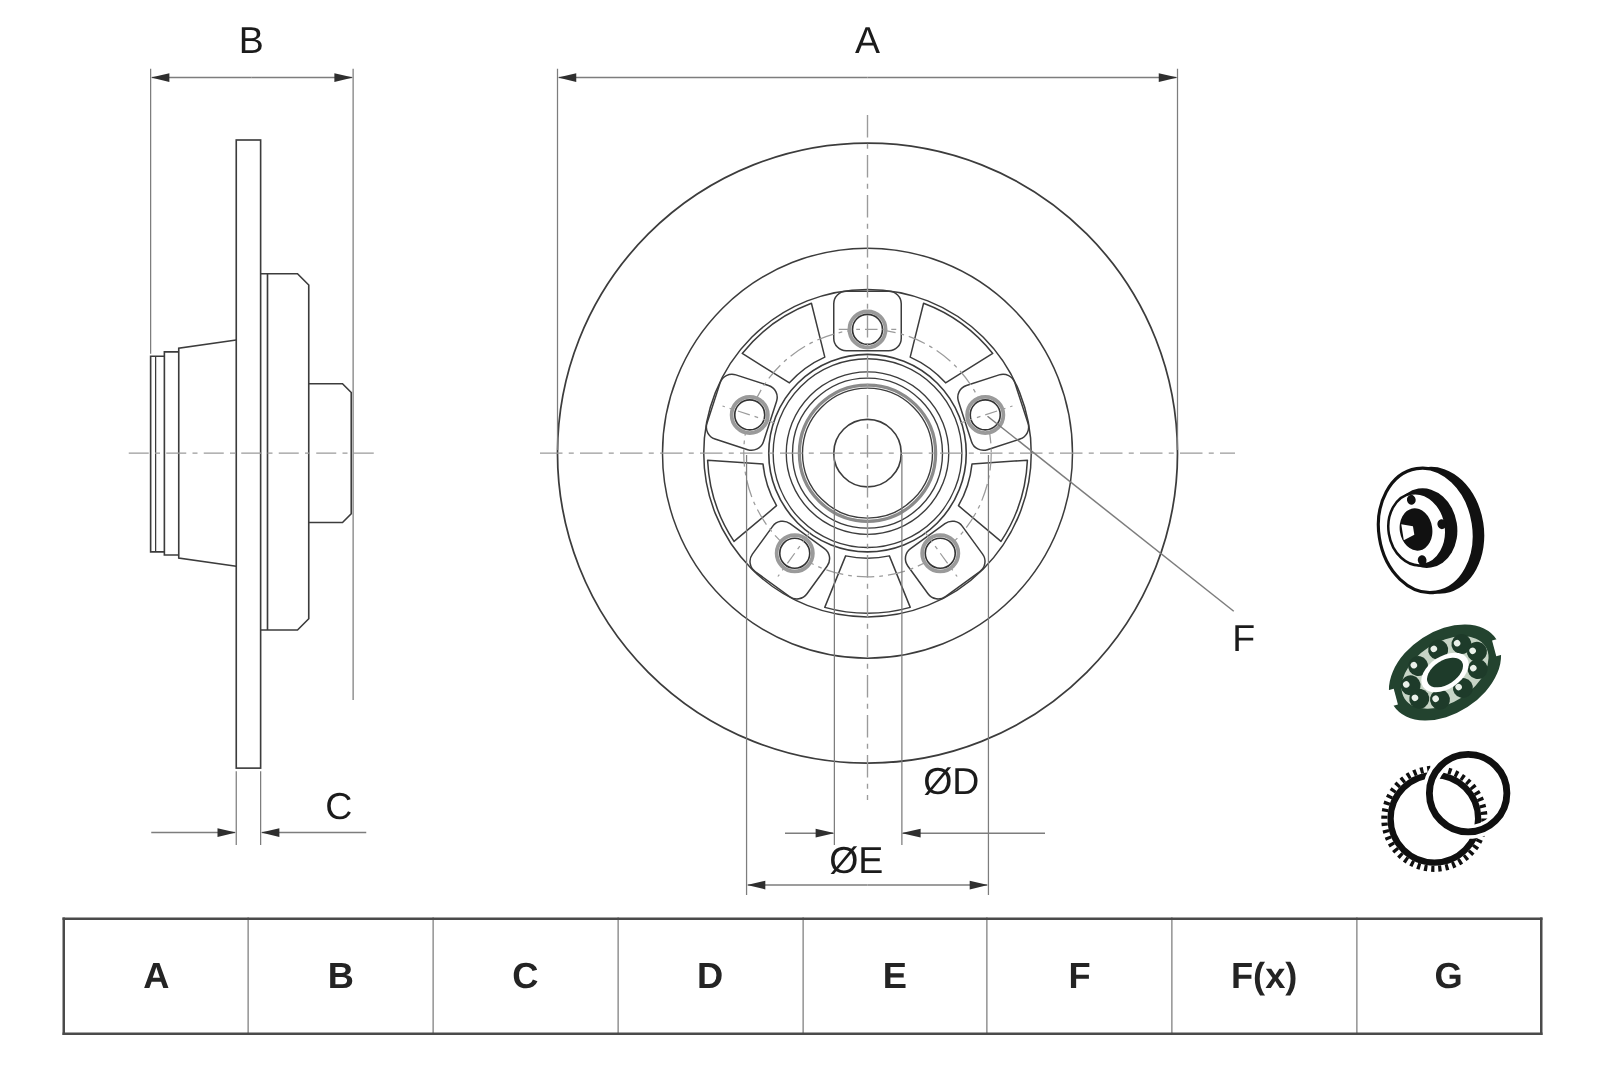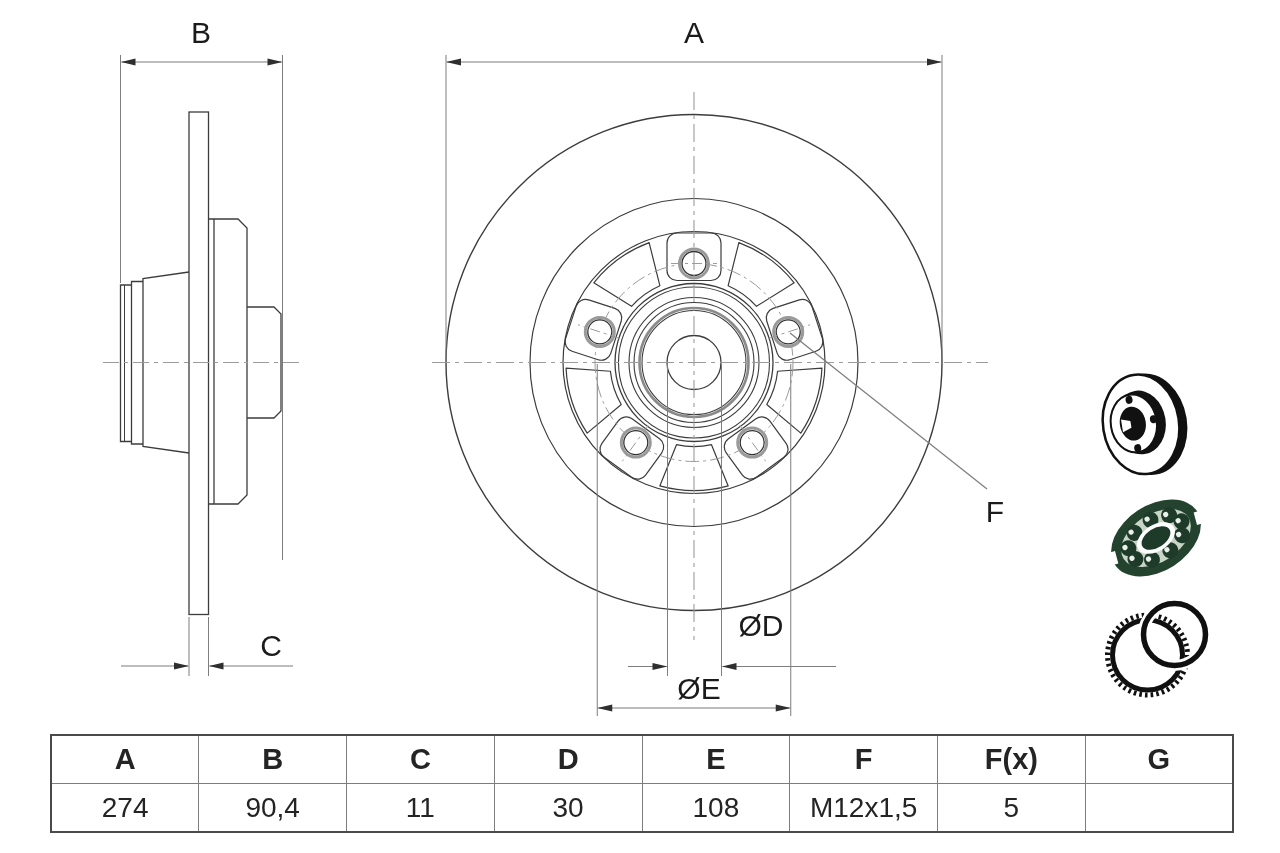--- a/index.html
+++ b/index.html
@@ -184,41 +184,31 @@
     <circle cx="1147.5" cy="655" r="40" stroke="#101010" stroke-width="5" stroke-dasharray="2.6 3.1"></circle>
     <circle cx="1174.5" cy="634.5" r="31" stroke="#ffffff" stroke-width="11"></circle>
     <circle cx="1174.5" cy="634.5" r="31" stroke="#101010" stroke-width="5.5"></circle>
   </g>
 </svg>
 
 <span class="dim-label" style="left:694px;top:33px">A</span>
 <span class="dim-label" style="left:201px;top:33px">B</span>
 <span class="dim-label" style="left:271px;top:646px">C</span>
 <span class="dim-label" style="left:761px;top:626px">ØD</span>
-<span class="dim-label" style="left:699px;top:689px">ØE</span>
+<span class="dim-label" style="left:685px;top:689px">ØE</span>
 <span class="dim-label" style="left:995px;top:512px">F</span>
 
 <table class="spec-table">
   <tbody>
         <tr class="hdr">
     <td>A</td>
     <td>B</td>
     <td>C</td>
     <td>D</td>
     <td>E</td>
     <td>F</td>
     <td>F(x)</td>
     <td>G</td>
   </tr>
-  <tr class="val">
-    <td>274</td>
-    <td>90,4</td>
-    <td>11</td>
-    <td>30</td>
-    <td>108</td>
-    <td>M12x1,5</td>
-    <td>5</td>
-    <td></td>
-  </tr>
 </tbody>
     </table>
 
 </div>
 
 </body></html>

